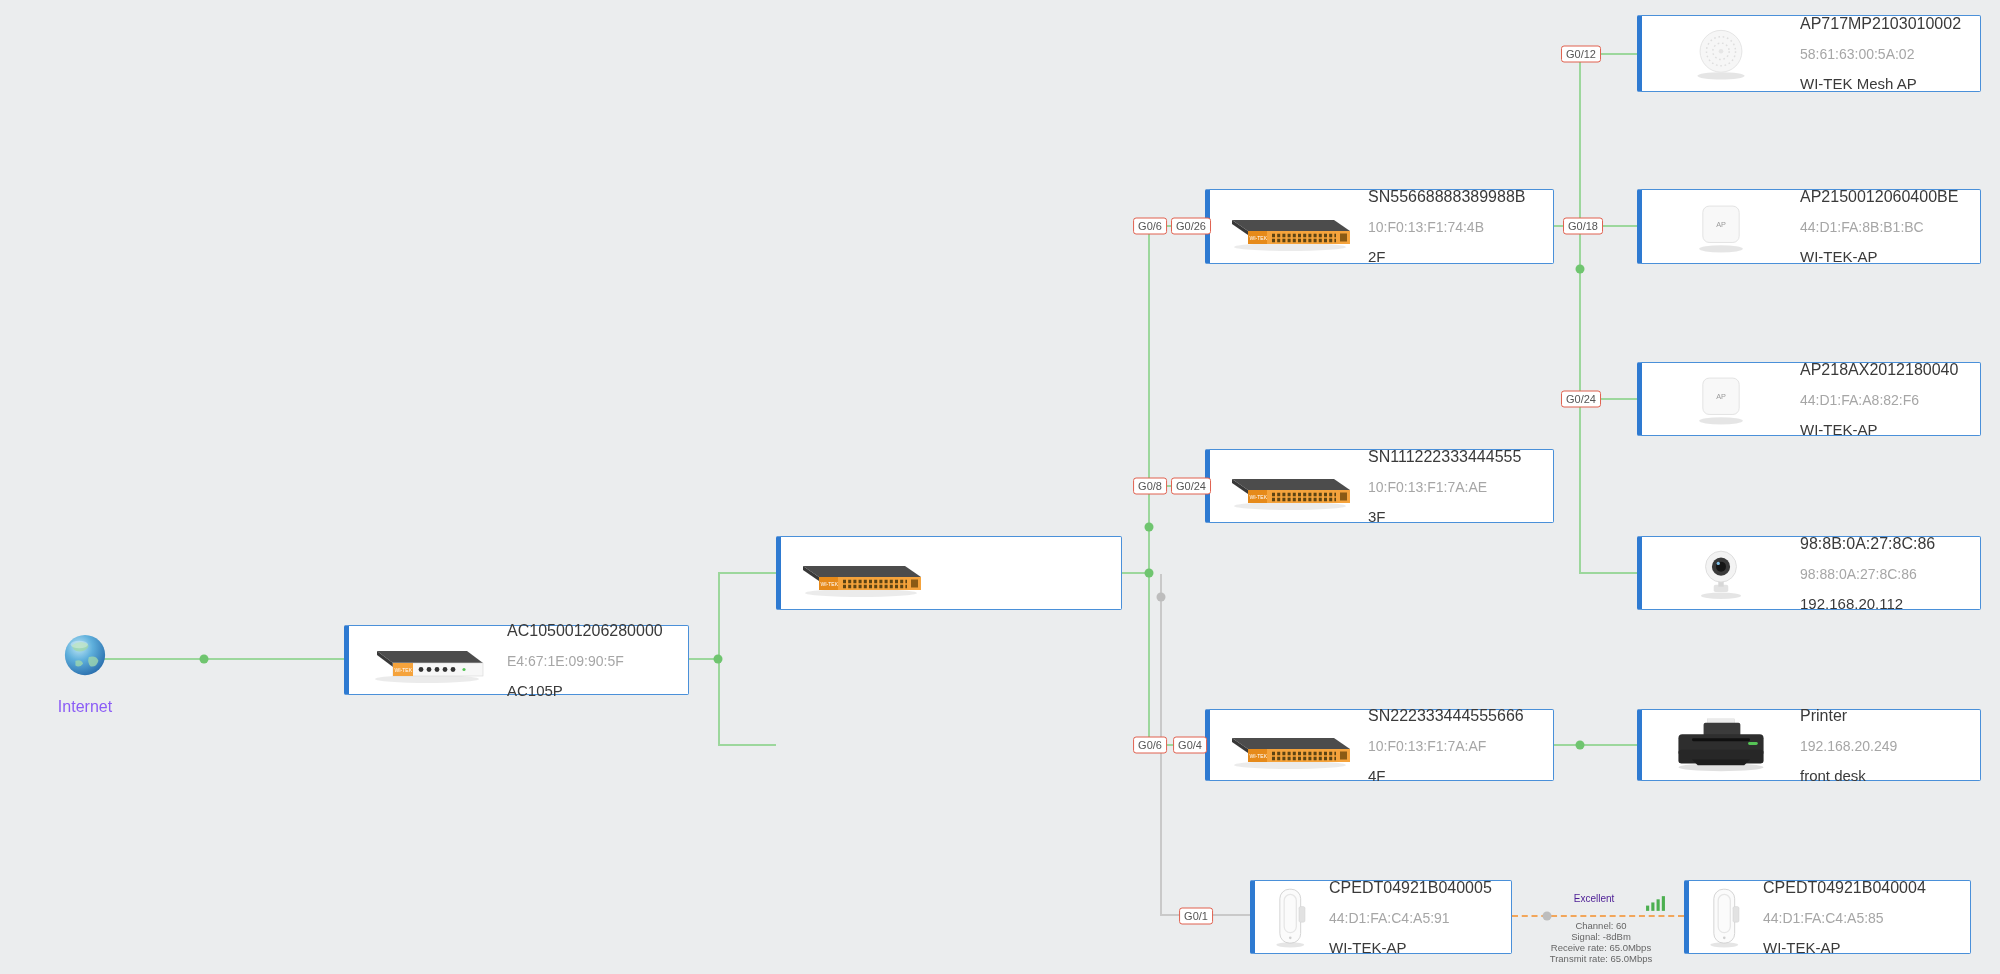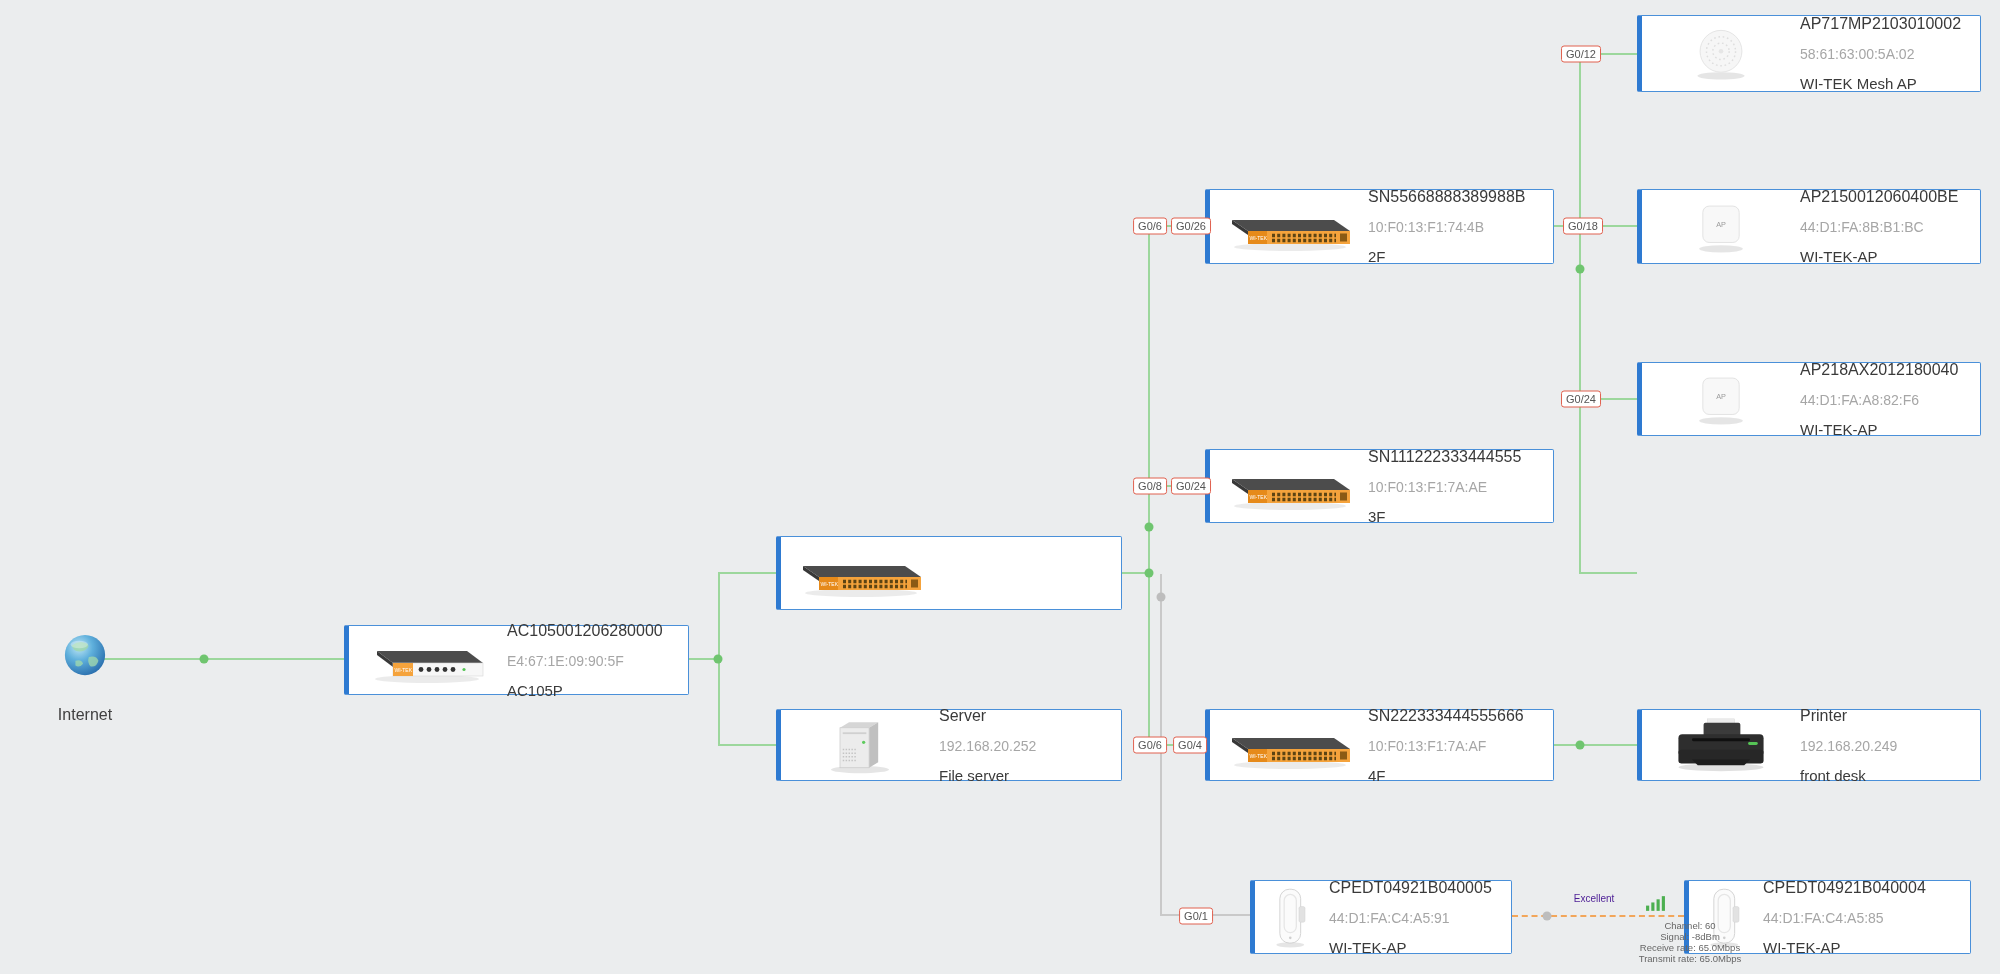--- a/index.html
+++ b/index.html
@@ -32,28 +32,28 @@
   .card.small .dev { width:74px; }
   .card.small .dev svg { width:58px; height:66px; }
   .meta { display:flex; flex-direction:column; gap:13px; min-width:0; padding-right:6px; }
   .t1 { font-size:16px; color:#3a3a3a; white-space:nowrap; }
   .t2 { font-size:14px; color:#a6a6a6; white-space:nowrap; }
   .t3 { font-size:15px; color:#3a3a3a; white-space:nowrap; }
 
   
   #internet { position:absolute; left:54px; top:632px; width:62px; text-align:center; z-index:3; cursor:pointer; }
   #internet svg { width:46px; height:46px; }
-  .ilabel { margin-top:24px; font-size:16px; color:#404040; }
+  .ilabel { margin-top:16px; font-size:16px; color:#8b5cf6; }
 
   
   .wl-quality { position:absolute; left:1594px; top:893px; transform:translateX(-50%);
                 font-size:10px; color:#4c1d95; z-index:4; }
   .wl-bars { position:absolute; left:1645px; top:895px; z-index:4; }
   .wl-bars svg { width:21px; height:17px; }
-  .wl-details { position:absolute; left:1690px; top:920px; transform:translateX(-50%);
+  .wl-details { position:absolute; left:1601px; top:920px; transform:translateX(-50%);
                 text-align:center; font-size:9.5px; line-height:11px; color:#666; z-index:4; }
 </style>
 </head>
 <body>
 
 <svg width="0" height="0" style="position:absolute" aria-hidden="true">
   <symbol id="sym-switch" viewBox="0 0 130 54">
     <ellipse cx="66" cy="47" rx="56" ry="4" fill="rgba(0,0,0,0.08)"></ellipse>
     <polygon points="8,20 110,20 126,31 24,31" fill="#4c4c4c"></polygon>
     <polygon points="8,20 8,24 24,35 24,31" fill="#383838"></polygon>
@@ -213,32 +213,20 @@
   </div>
 
   <div class="card" style="left:776px;top:536px;width:346px;height:74px">
     <div class="dev">
         <svg>
           <use href="#sym-switch"></use>
         </svg>
       </div>
   </div>
 
-  <div class="card" style="left:776px;top:709px;width:346px;height:72px">
-    <div class="dev">
-        <svg>
-          <use href="#sym-server"></use>
-        </svg>
-      </div>
-    <div class="meta">
-      <div class="t1">Server</div>
-      <div class="t2">192.168.20.252</div>
-      <div class="t3">File server</div>
-    </div>
-  </div>
 
   <div class="card" style="left:1205px;top:189px;width:349px;height:75px">
     <div class="dev">
         <svg>
           <use href="#sym-switch"></use>
         </svg>
       </div>
     <div class="meta">
       <div class="t1">SN55668888389988B</div>
       <div class="t2">10:F0:13:F1:74:4B</div>
@@ -304,20 +292,32 @@
           <use href="#sym-ap"></use>
         </svg>
       </div>
     <div class="meta">
       <div class="t1">AP218AX2012180040</div>
       <div class="t2">44:D1:FA:A8:82:F6</div>
       <div class="t3">WI-TEK-AP</div>
     </div>
   </div>
 
+  <div class="card" style="left:1637px;top:536px;width:344px;height:74px">
+    <div class="dev">
+        <svg>
+          <use href="#sym-camera"></use>
+        </svg>
+      </div>
+    <div class="meta">
+      <div class="t1">98:8B:0A:27:8C:86</div>
+      <div class="t2">98:88:0A:27:8C:86</div>
+      <div class="t3">192.168.20.112</div>
+    </div>
+  </div>
 
   <div class="card" style="left:1637px;top:709px;width:344px;height:72px">
     <div class="dev">
         <svg>
           <use href="#sym-printer"></use>
         </svg>
       </div>
     <div class="meta">
       <div class="t1">Printer</div>
       <div class="t2">192.168.20.249</div>

